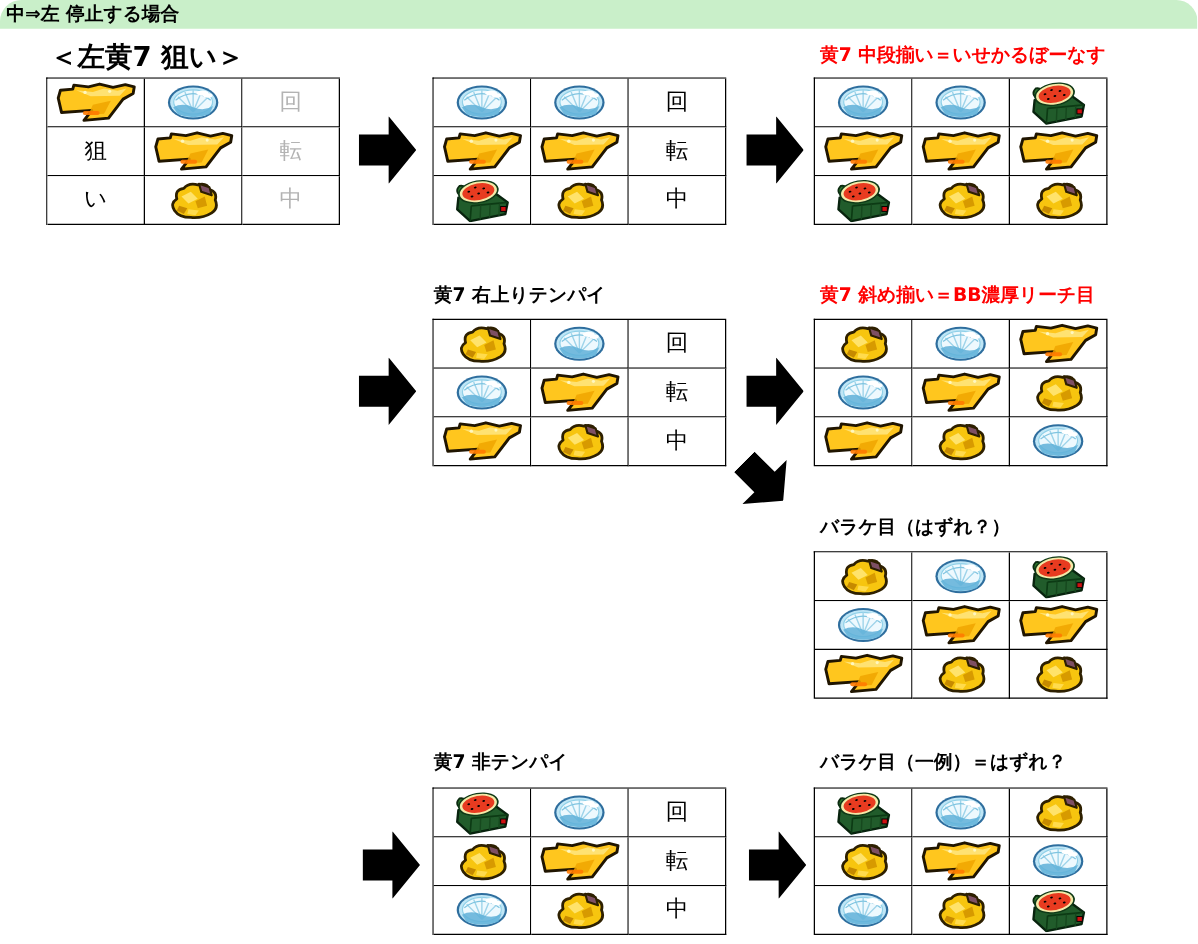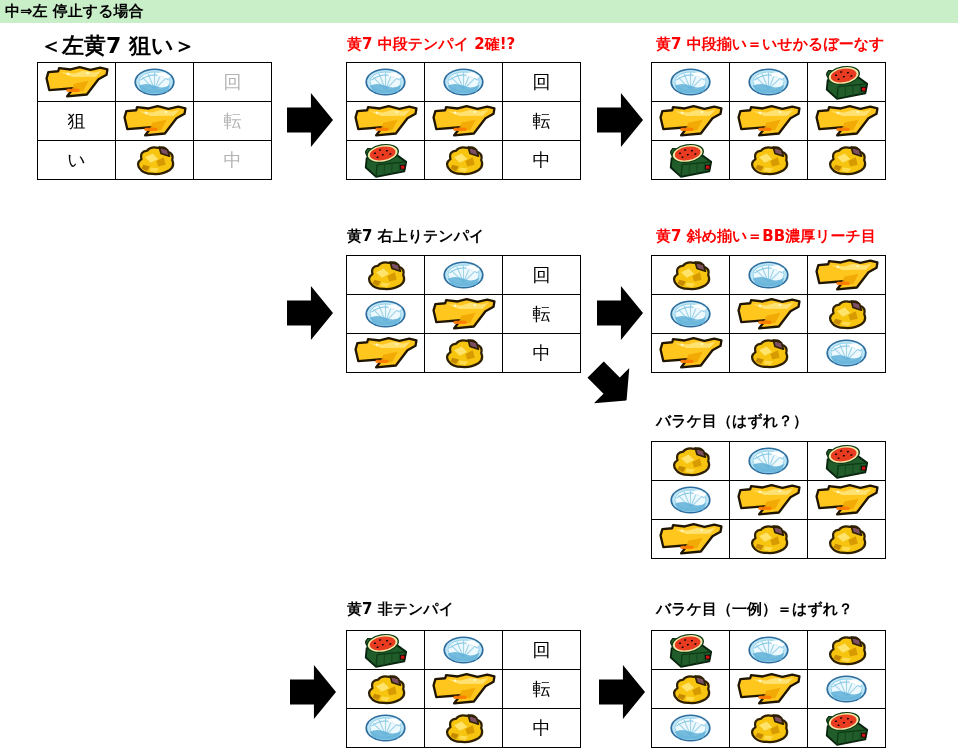--- a/index.html
+++ b/index.html
@@ -1,17 +1,17 @@
 <!DOCTYPE html>
 <html><head>
 <meta charset="utf-8">
 <style>
   html,body{margin:0;padding:0;background:#fff;}
   .canvas{position:relative;width:958px;height:755px;background:#fff;
-          font-family:"DejaVu Sans","Liberation Sans",sans-serif;overflow:hidden;}
+          font-family:"DejaVu Sans","Liberation Sans",sans-serif;overflow:hidden;border-radius:17px;}
 
   .header-bar{position:absolute;left:0;top:0;width:958px;height:23px;background:#c9efc9;
               display:flex;align-items:center;box-sizing:border-box;padding-left:5px;}
   .header-bar span{font-size:15px;font-weight:bold;color:#000;}
 
   .heading{position:absolute;font-weight:bold;font-size:15px;color:#000;white-space:nowrap;}
   .heading.red{color:#ff0000;}
   #h1{left:40px;top:31px;font-size:22px;}
   #h2{left:347px;top:35px;}
   #h3{left:656px;top:35px;text-align:center;}
@@ -105,21 +105,20 @@
         <ellipse cx="16" cy="15" rx="1.2" ry="0.8" fill="#000"></ellipse>
       </g>
     </symbol>
   </svg>
 
   <div class="header-bar">
     <span>中⇒左 停止する場合</span>
   </div>
 
   <div class="heading" id="h1">＜左黄7 狙い＞</div>
-  <div class="heading red" id="h2">黄7 中段テンパイ 2確!?</div>
   <div class="heading red" id="h3">黄7 中段揃い＝いせかるぼーなす</div>
   <div class="heading" id="h4">黄7 右上りテンパイ</div>
   <div class="heading red" id="h5">黄7 斜め揃い＝BB濃厚リーチ目</div>
   <div class="heading" id="h6">バラケ目（はずれ？）</div>
   <div class="heading" id="h7">黄7 非テンパイ</div>
   <div class="heading" id="h8">バラケ目（一例）＝はずれ？</div>
 
   <div class="ptable" id="t1">
       <div class="cell">
         <svg class="sym sym-7">

